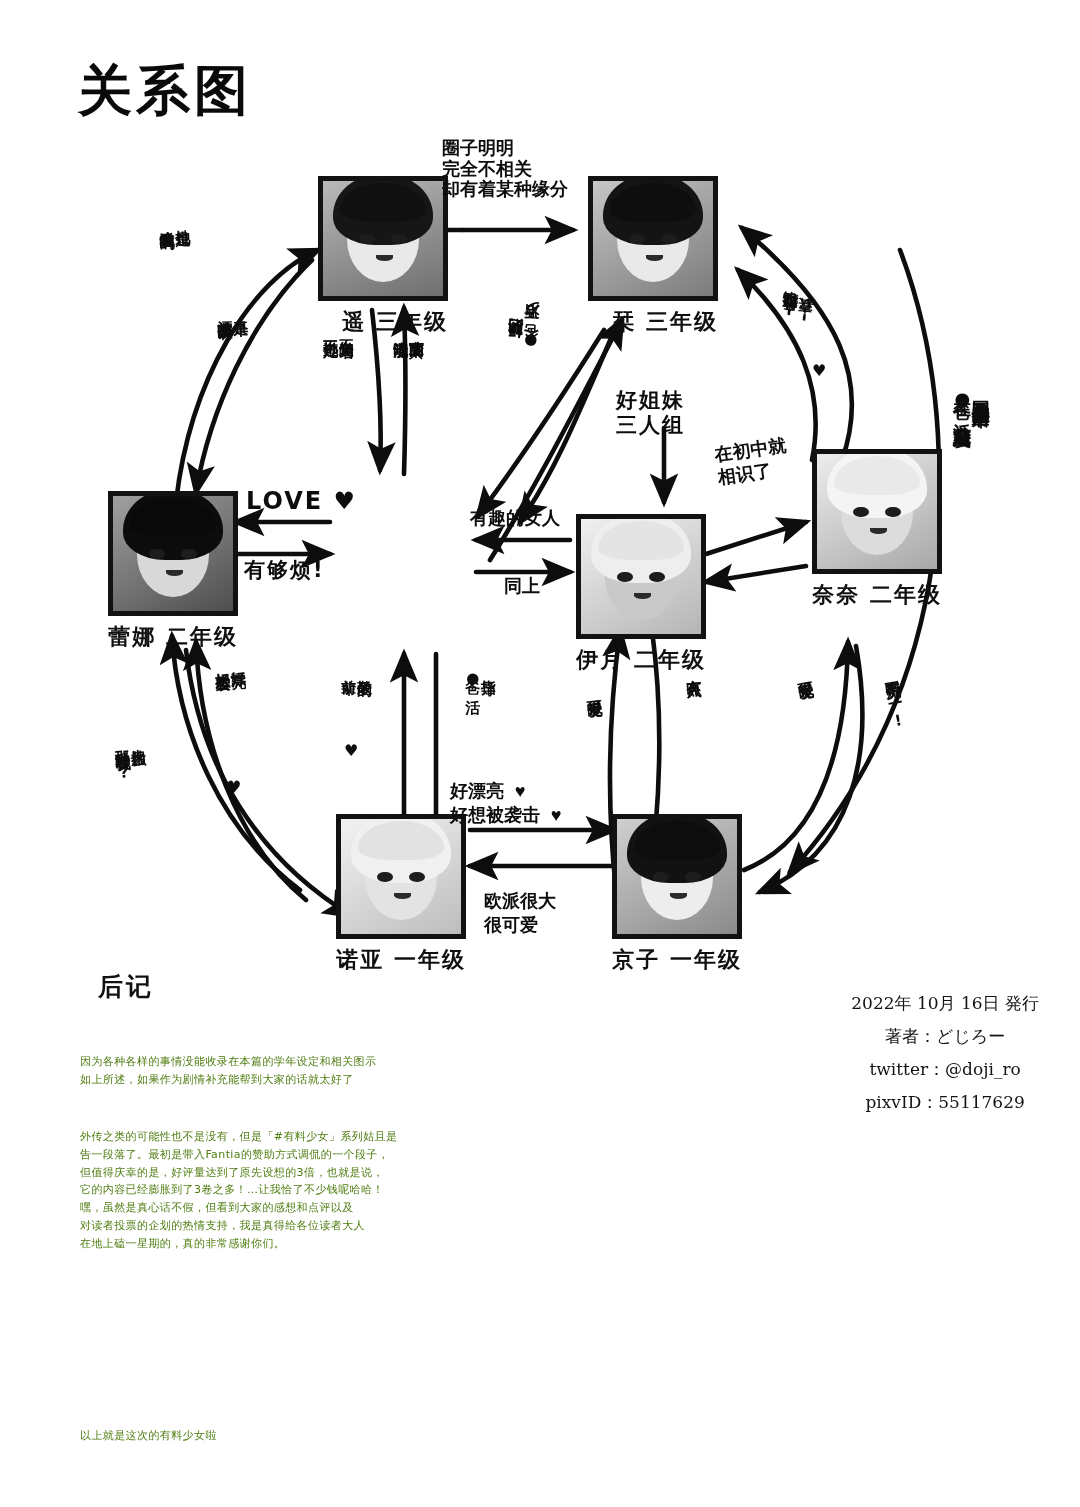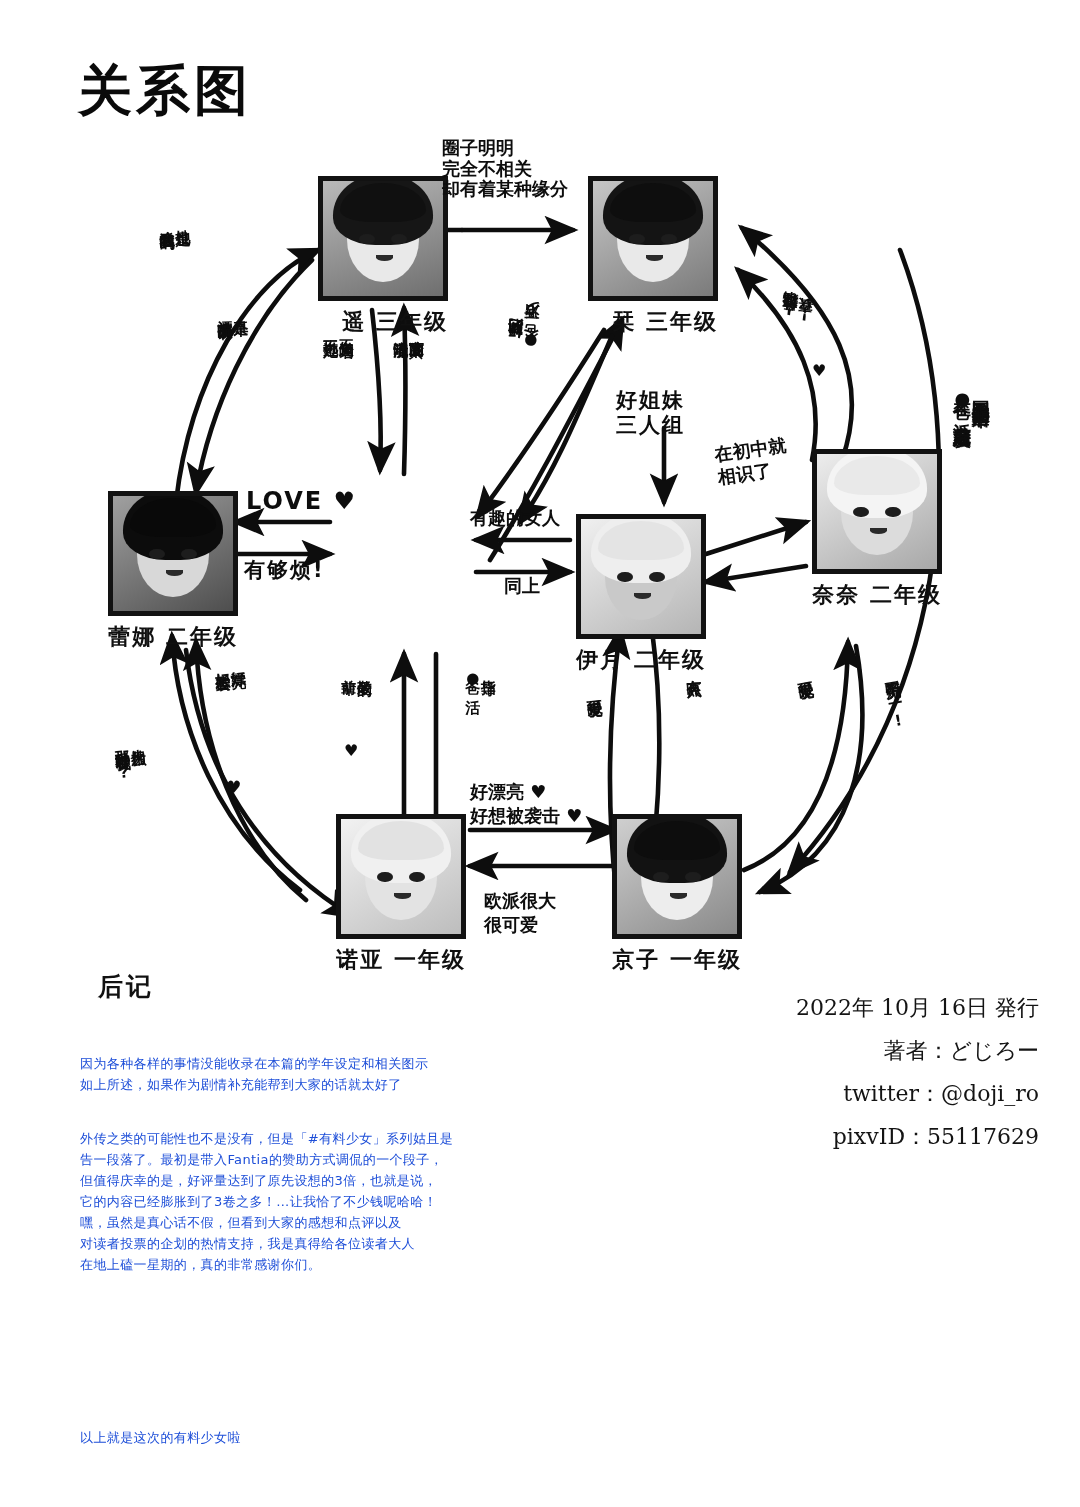--- a/index.html
+++ b/index.html
@@ -81,29 +81,29 @@
 
   
   #footer{position:absolute;left:0;top:965px;width:1080px;height:540px;padding-left:17px;}
   .afterword-head{
     position:absolute;left:98px;top:5px;
     font-size:25px;font-weight:bold;letter-spacing:3px;
     font-family:"DejaVu Sans",sans-serif;
   }
   .para{
     position:absolute;left:80px;
-    font-size:13px;line-height:1.62;letter-spacing:.4px;
+    font-size:11px;line-height:1.62;letter-spacing:.4px;
     font-family:"DejaVu Sans",sans-serif;
-    white-space:pre-line;color:#1d4ed8;
+    white-space:pre-line;color:#4d7c0f;
   }
   .colophon{
     position:absolute;right:58px;
-    text-align:right;
+    text-align:center;
     font-family:"DejaVu Serif","Liberation Serif",serif;
-    font-size:22px;line-height:1.95;color:#141414;
+    font-size:17px;line-height:1.95;color:#141414;
     white-space:pre-line;
   }
   .notice{
     position:absolute;right:58px;
     text-align:right;
     font-family:"DejaVu Serif","Liberation Serif",serif;
     font-size:16px;line-height:2.05;color:#141414;
     white-space:pre-line;
   }
   .heart{font-family:"DejaVu Sans",sans-serif;}
@@ -317,21 +317,21 @@
 前辈</div>
     <span class="edge-label heart" style="left:344px;top:612px;font-size:16px;">♥</span>
 
     <div class="edge-label sm vert" style="left:464px;top:538px;">指导
 爸●活</div>
 
     <div class="edge-label sm vert" style="left:584px;top:558px;transform:rotate(-6deg);">很可爱呢</div>
 
     <div class="edge-label sm vert" style="left:684px;top:538px;transform:rotate(-4deg);">有点吓人</div>
 
-    <div class="edge-label mid" style="left:470px;top:650px;line-height:1.35;">好漂亮 ♥
+    <div class="edge-label mid" style="left:450px;top:650px;line-height:1.35;font-family:Liberation Mono, monospace;">好漂亮 ♥
 好想被袭击 ♥</div>
 
     <div class="edge-label mid" style="left:484px;top:760px;line-height:1.35;font-family:Liberation Mono, monospace;">欧派很大
 很可爱</div>
 
     <div class="edge-label sm vert" style="left:794px;top:540px;transform:rotate(-10deg);">很可爱呢</div>
 
     <div class="edge-label sm vert" style="left:886px;top:540px;transform:rotate(-10deg);">不明觉厉——!</div>
 
   </div>

